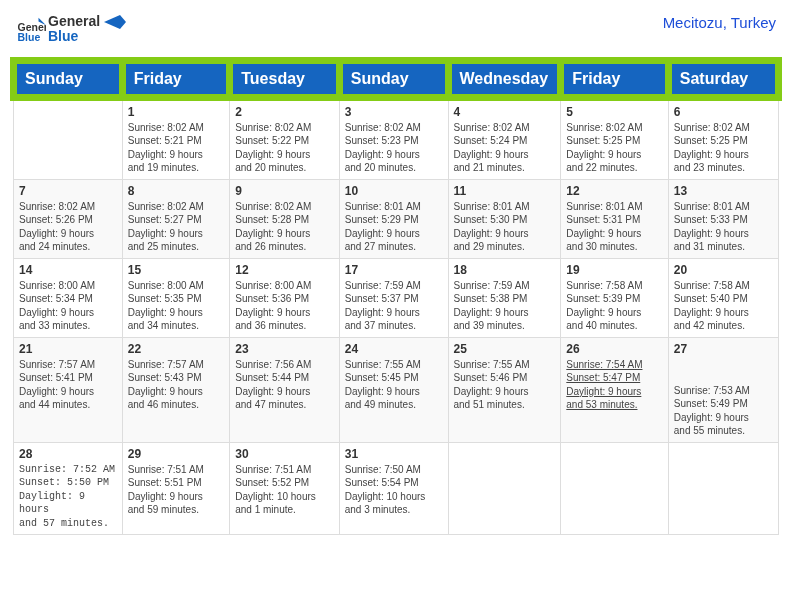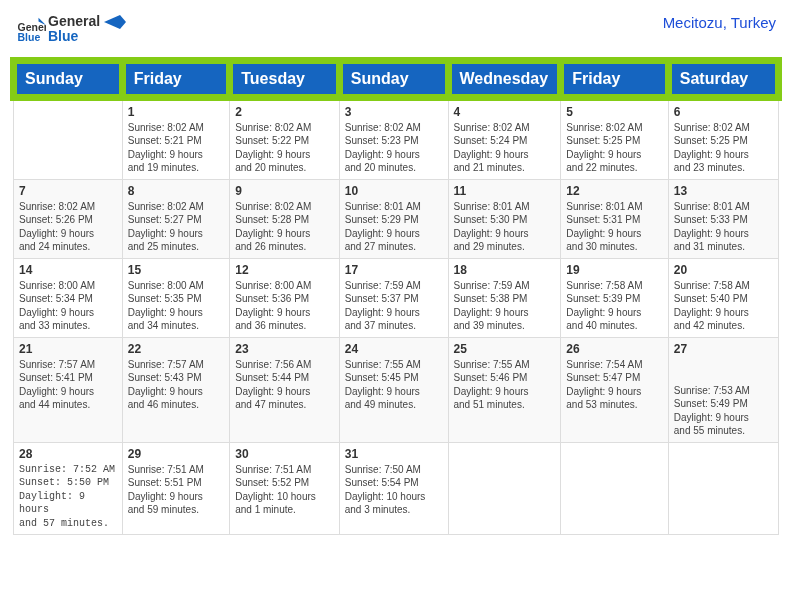--- a/index.html
+++ b/index.html
@@ -295,21 +295,21 @@
         </td>
         <td>
           <span class="day-number">25</span>
           <div class="day-info" style="white-space: pre-line;">Sunrise: 7:55 AM
 Sunset: 5:46 PM
 Daylight: 9 hours
 and 51 minutes.</div>
         </td>
         <td>
           <span class="day-number">26</span>
-          <div class="day-info" style="white-space: pre-line;">Sunrise: 7:54 AM
+          <div class="day-info" style="white-space: pre-line; text-decoration: underline;">Sunrise: 7:54 AM
 Sunset: 5:47 PM
 Daylight: 9 hours
 and 53 minutes.</div>
         </td>
         <td>
           <span class="day-number">27</span>
           <div class="day-info" style="white-space: pre-line; margin-top: 28px;">Sunrise: 7:53 AM
 Sunset: 5:49 PM
 Daylight: 9 hours
 and 55 minutes.</div>

